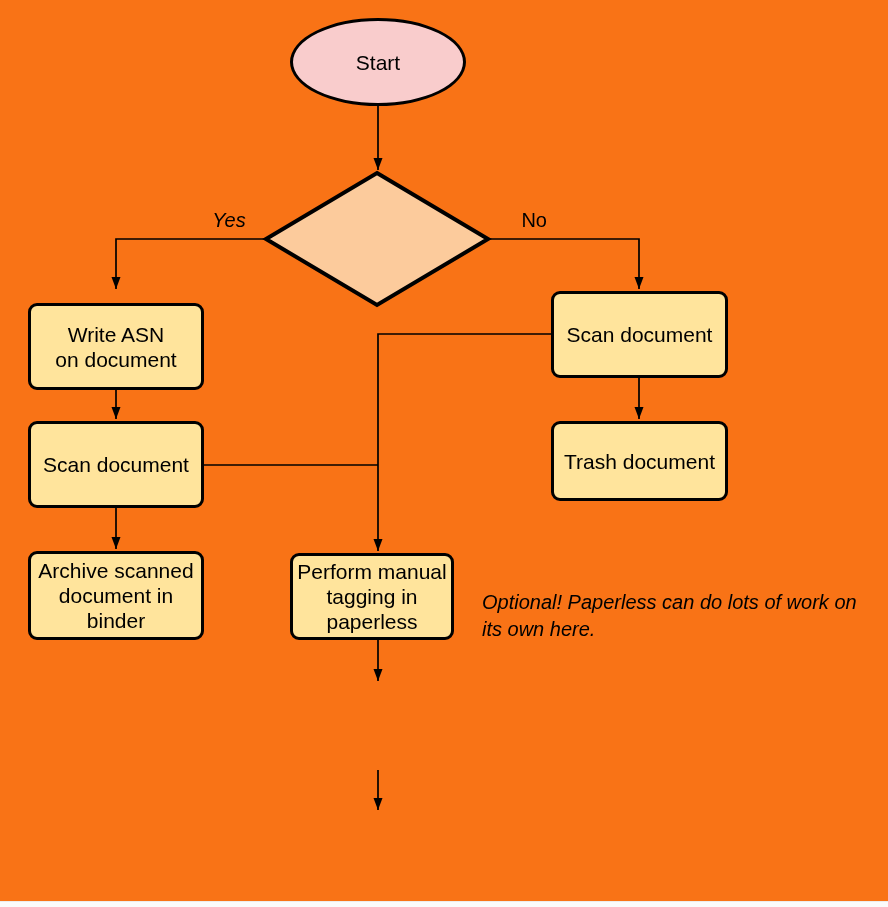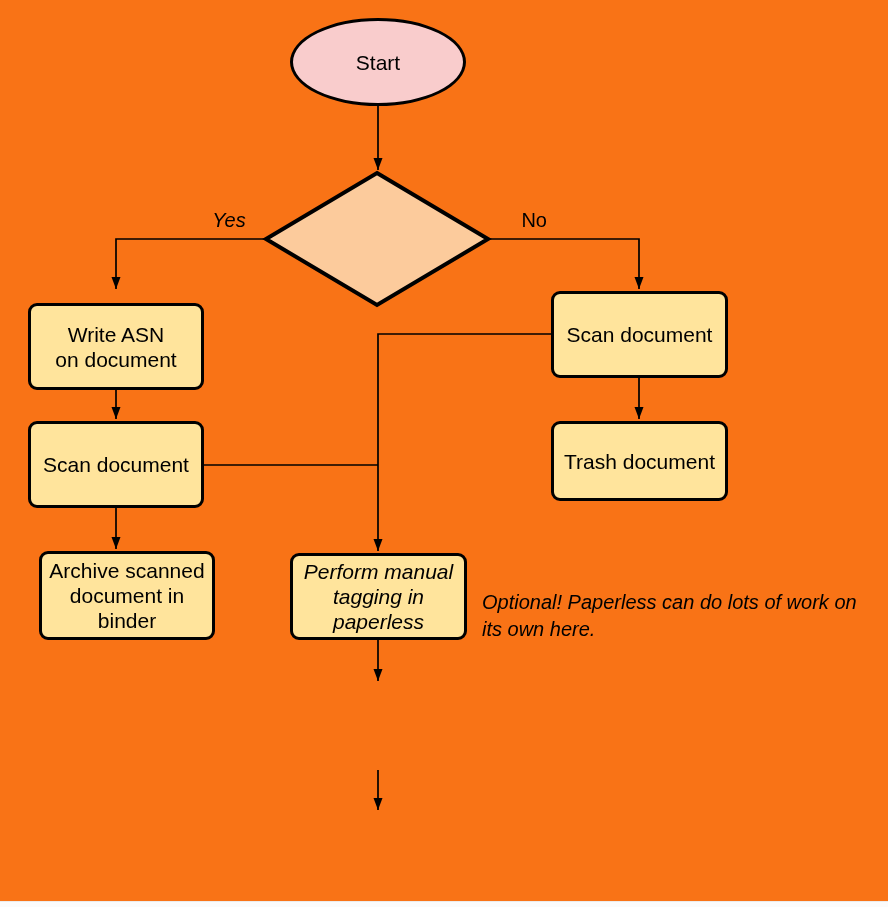--- a/index.html
+++ b/index.html
@@ -110,29 +110,29 @@
 
   <div class="edge-label" style="left:200px; top:209px; width:58px;font-style:italic;">Yes</div>
 
   <div class="edge-label" style="left:495px; top:209px; width:52px;text-align:right;">No</div>
 
   <div class="node" style="left:28px; top:291px; width:176px; height:87px;margin-top:12px;">Write ASN
 on document</div>
 
   <div class="node" style="left:28px; top:421px; width:176px; height:87px;">Scan document</div>
 
-  <div class="node" style="left:28px; top:551px; width:176px; height:89px;margin-left:11px;">Archive scanned
+  <div class="node" style="left:28px; top:551px; width:176px; height:89px;">Archive scanned
 document in
 binder</div>
 
   <div class="node" style="left:551px; top:291px; width:177px; height:87px;">Scan document</div>
 
   <div class="node" style="left:551px; top:421px; width:177px; height:80px;">Trash document</div>
 
-  <div class="node" style="left:290px; top:553px; width:177px; height:87px;font-style:italic;">Perform manual
+  <div class="node" style="left:290px; top:553px; width:164px; height:87px;">Perform manual
 tagging in
 paperless</div>
 
   <div class="annotation" style="left:482px; top:589px; width:410px;">Optional! Paperless can do lots of work on
 its own here.</div>
 
 
 
   <div class="page-bottom-strip"></div>
 

